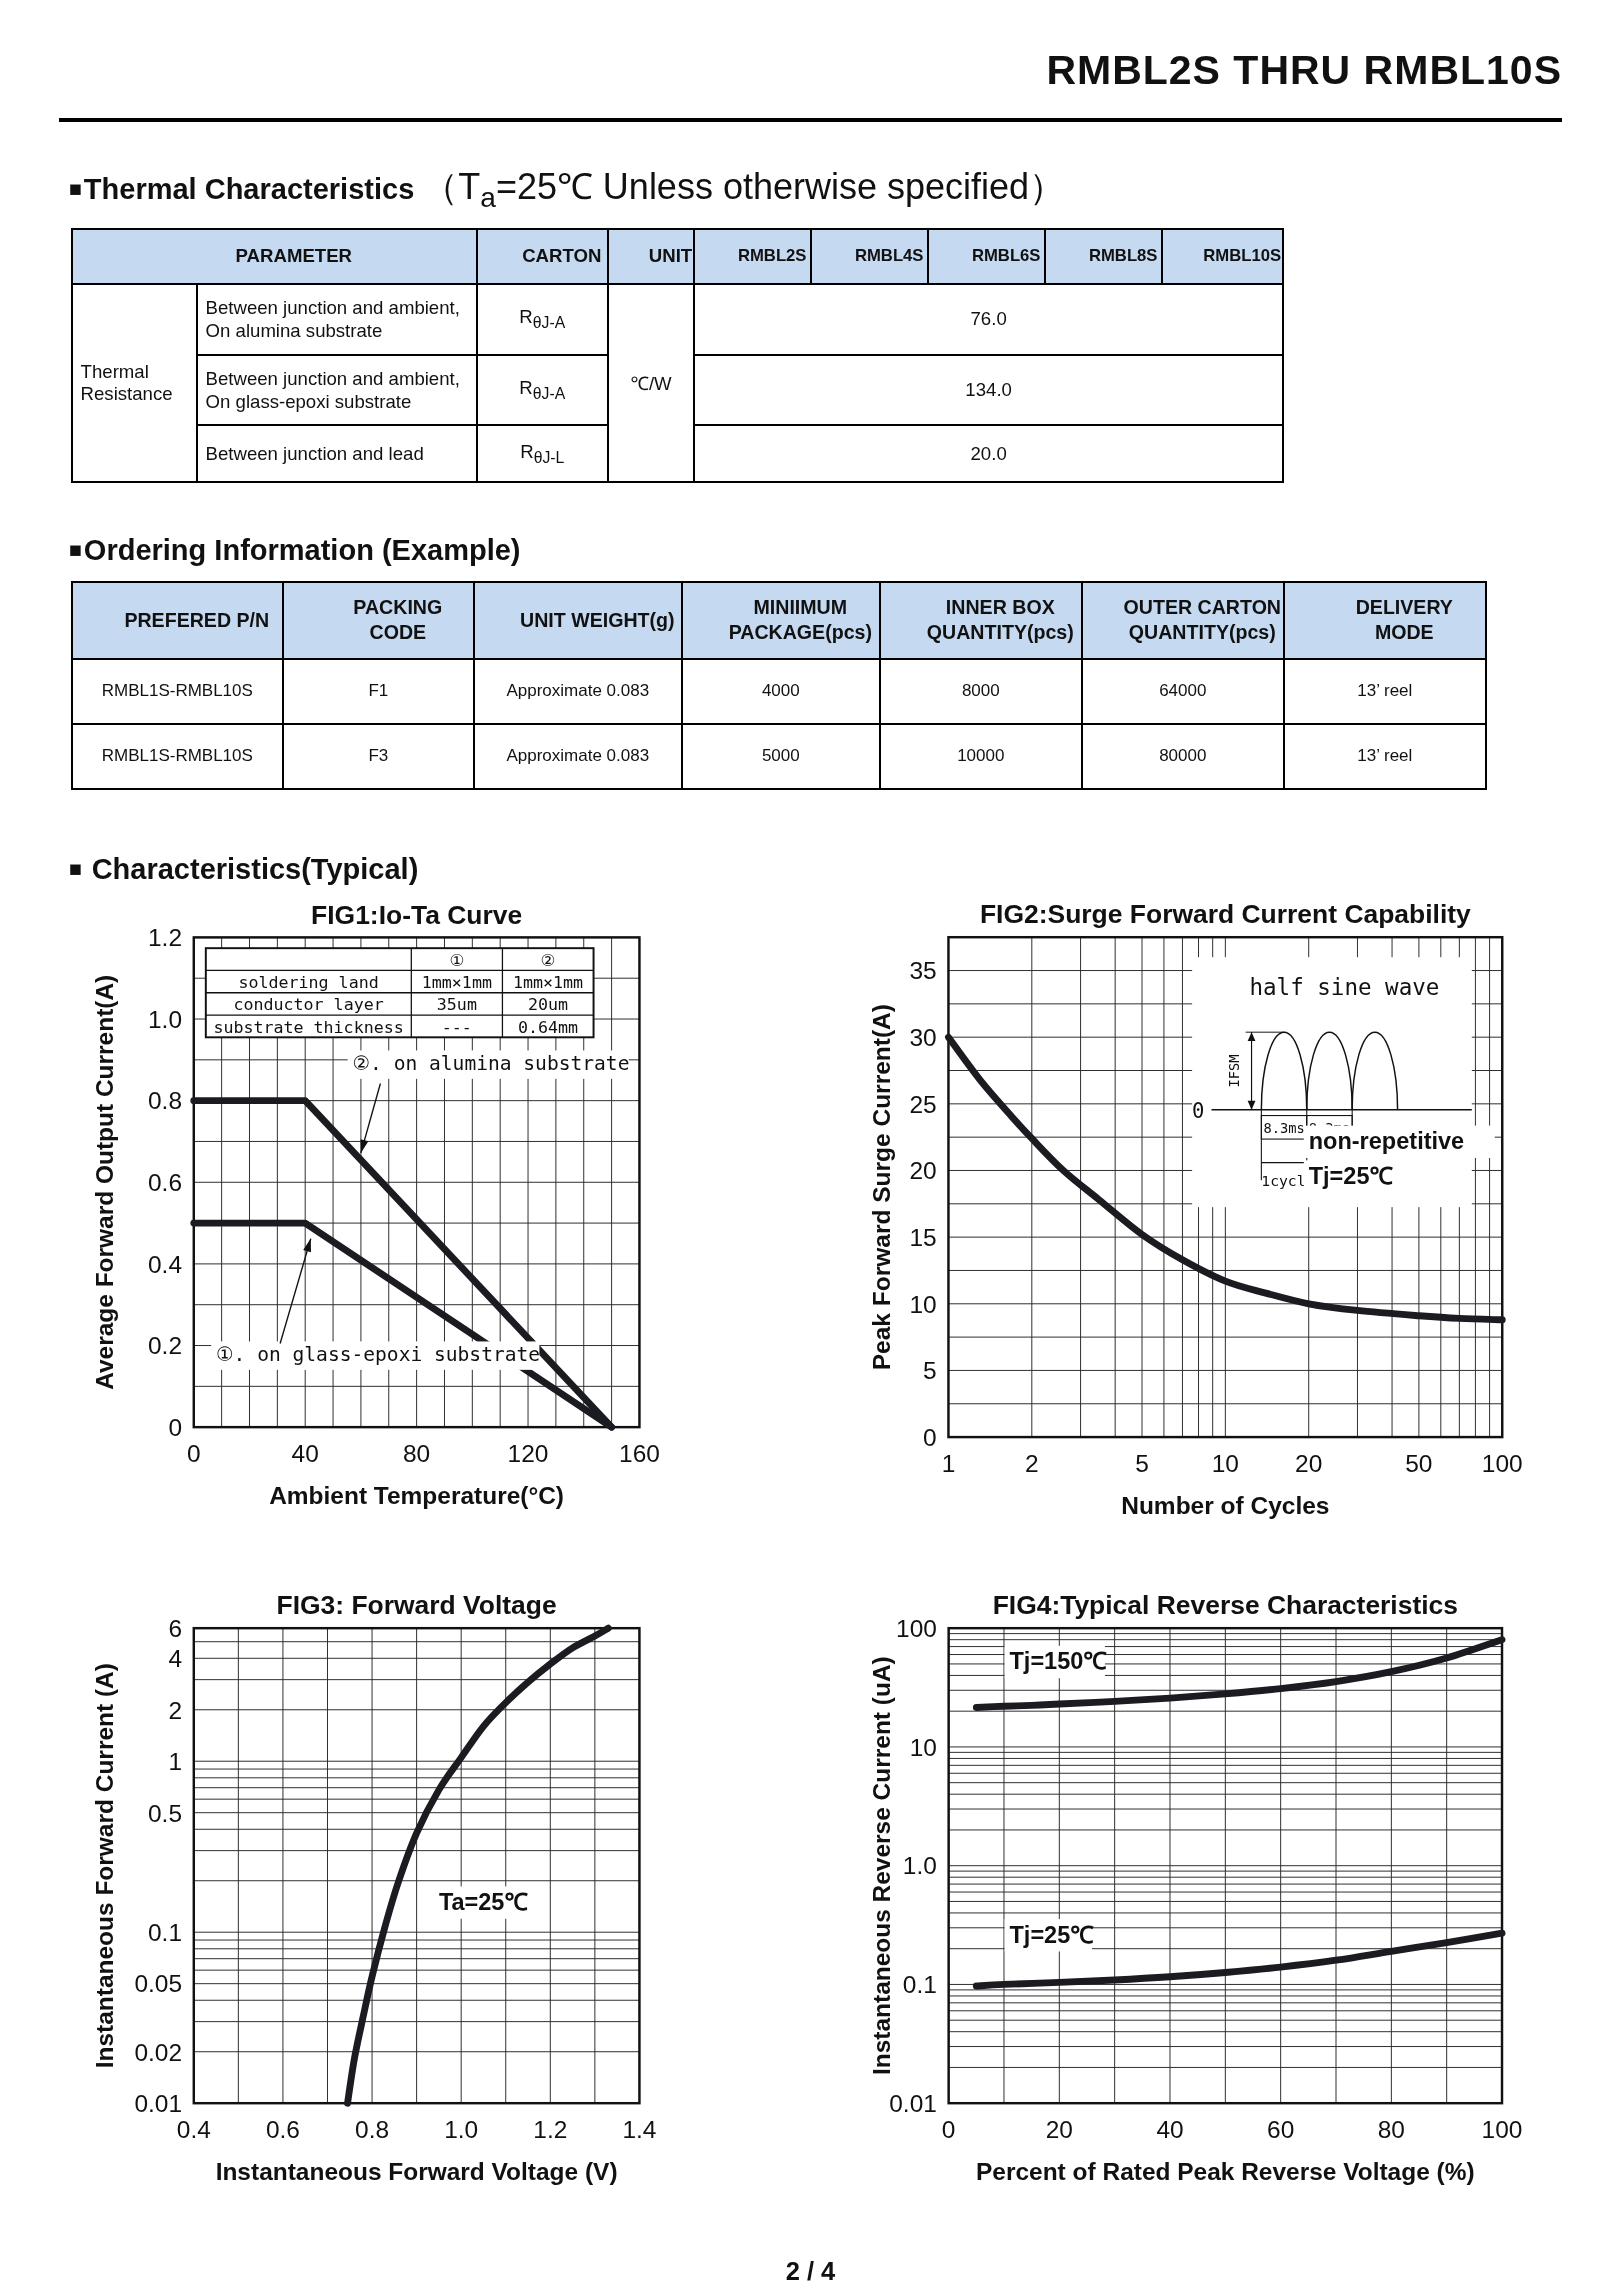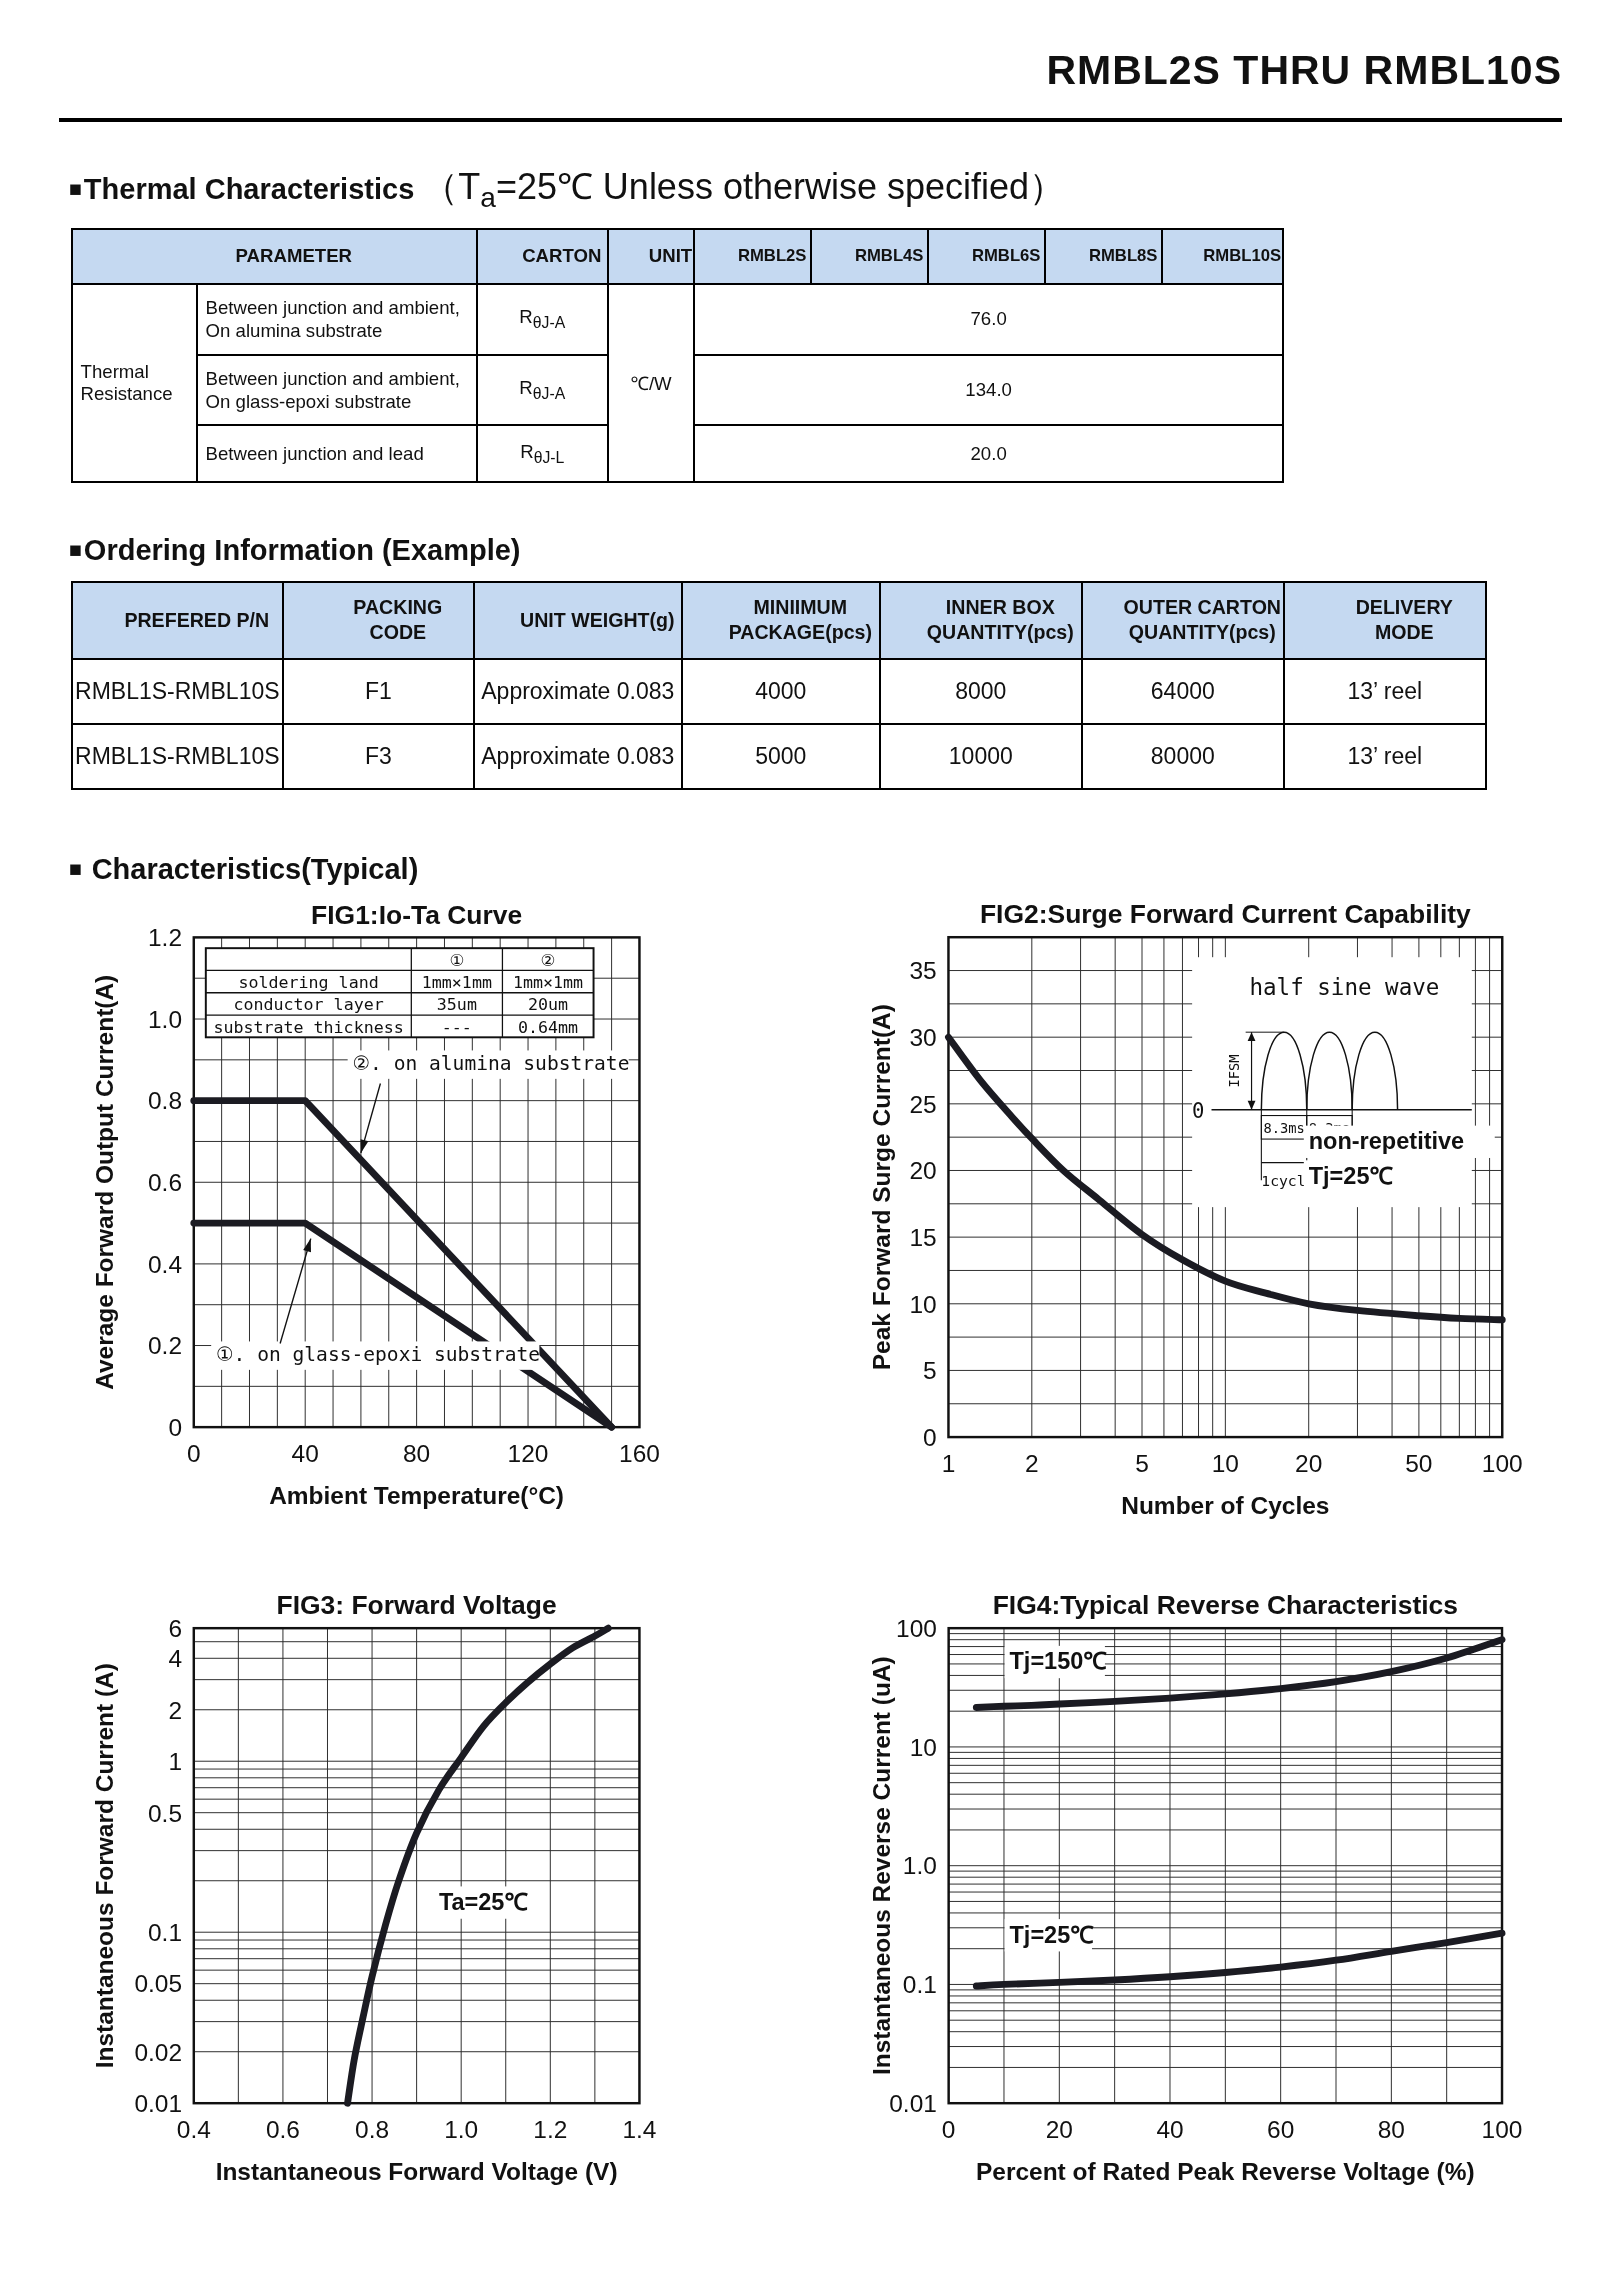--- a/index.html
+++ b/index.html
@@ -23,21 +23,21 @@
   .tbl-thermal .c-sym{width:131px;}
   .tbl-thermal .c-unit{width:86px;}
   .tbl-thermal .c-mod{width:74px;font-size:16.7px;}
   .tbl-thermal td.param{text-align:left;padding:6.9px 7.8px;line-height:1.25;height:55px;}
   .tbl-thermal td.group{text-align:left;padding:3.9px 7.8px;}
   .tbl-thermal td.sym,.tbl-thermal td.unit,.tbl-thermal td.val{text-align:center;}
   .tbl-thermal td.sym sub{font-size:0.85em;}
   .tbl-thermal tr.short td.param{height:41px;}
   .tbl-ordering{margin:0 0 63px 11.8px;}
   .tbl-ordering th{font-size:19.6px;height:73px;white-space:pre-line;line-height:1.3;}
-  .tbl-ordering td{font-size:23px;height:61px;text-align:center;}
+  .tbl-ordering td{font-size:17px;height:61px;text-align:center;}
   .figs{display:flex;justify-content:space-between;padding:0 39px 0 29px;margin-bottom:45px;}
   figure{margin:0;}
   .footer{text-align:center;font-size:25.5px;font-weight:bold;margin:13.7px 0 15.7px 0;}
 </style>
 </head>
 <body>
 
 <div class="page">
 
   <h1 class="doc-title">RMBL2S THRU RMBL10S</h1>
@@ -446,15 +446,16 @@
           <text x="74" y="534" font-size="25" text-anchor="end" font-weight="normal" font-family="&quot;Liberation Sans&quot;,sans-serif" fill="#111">0.01</text>
           <text x="368.5" y="603" font-size="25" text-anchor="middle" font-weight="bold" font-family="&quot;Liberation Sans&quot;,sans-serif" fill="#111">Percent of Rated Peak Reverse Voltage  (%)</text>
           <text x="26" y="282.5" font-size="25" text-anchor="middle" font-weight="bold" font-family="&quot;Liberation Sans&quot;,sans-serif" fill="#111" transform="rotate(-90 26 282.5)">Instantaneous Reverse Current (uA)</text>
           <rect x="143.15" y="58.047982704739525" width="102.4" height="33" fill="#fff"></rect>
           <text x="148.15" y="82.04798270473952" font-size="24" text-anchor="start" font-weight="bold" font-family="&quot;Liberation Sans&quot;,sans-serif" fill="#111">Tj=150℃</text>
           <rect x="143.15" y="337.0478696789973" width="89.2" height="33" fill="#fff"></rect>
           <text x="148.15" y="361.0478696789973" font-size="24" text-anchor="start" font-weight="bold" font-family="&quot;Liberation Sans&quot;,sans-serif" fill="#111">Tj=25℃</text>
         </svg></figure>
   </div>
 
+  <div class="footer">2 / 4</div>
 
 </div>
 
 
 </body></html>

